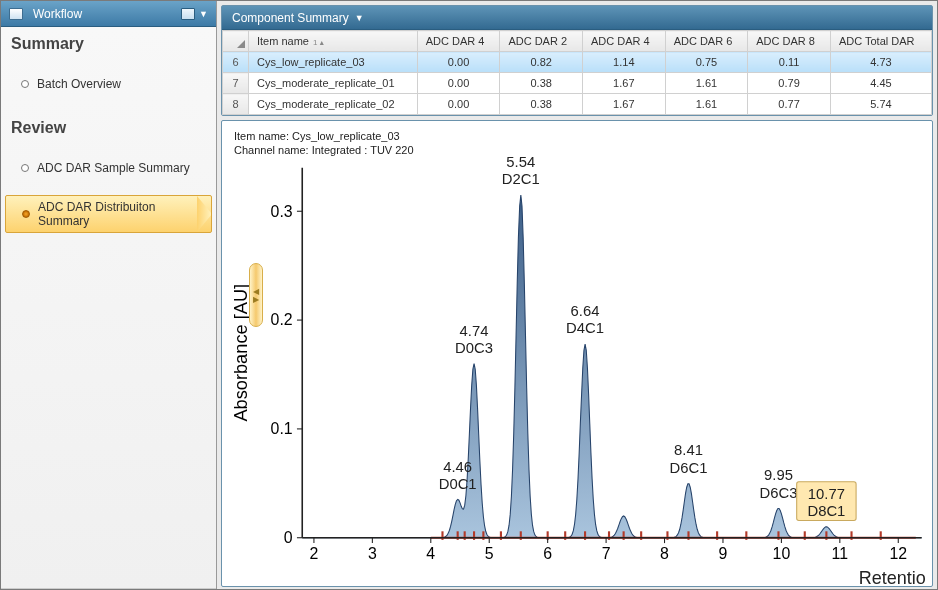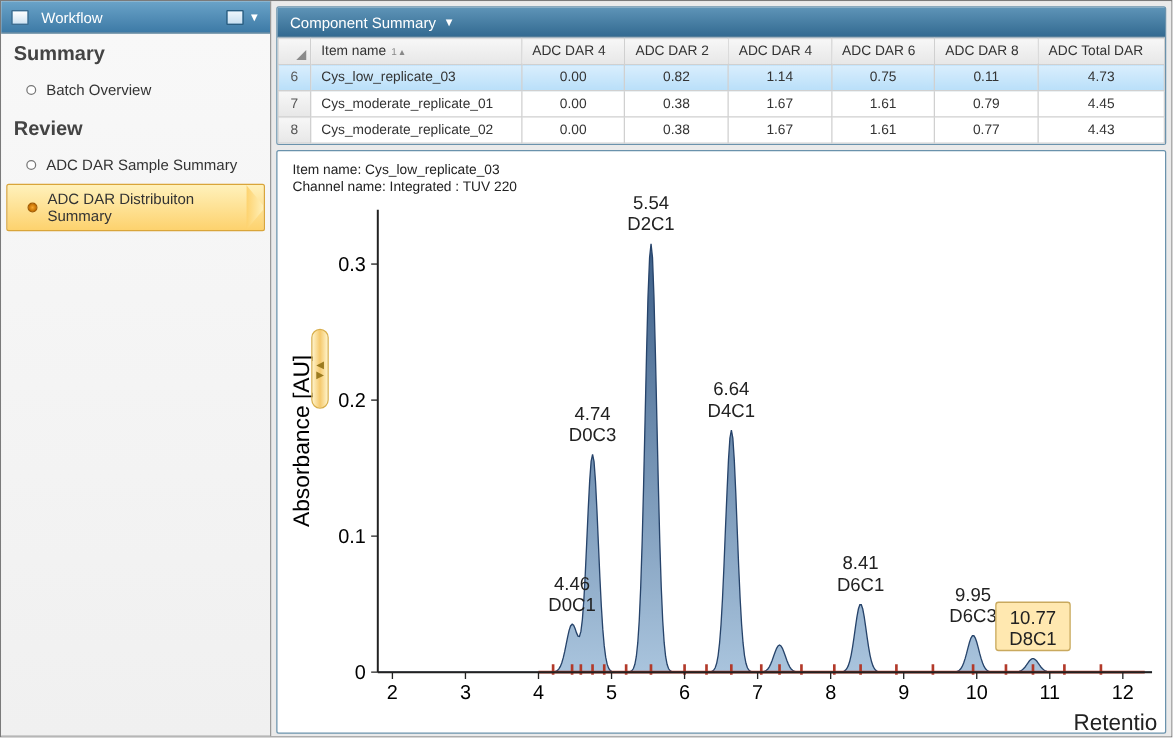--- a/index.html
+++ b/index.html
@@ -7,21 +7,21 @@
 .app { display:flex; width:938px; height:590px; border:1px solid #7a7a7a; background:#f5f5f5; }
 
 .sidebar { width:216px; background:#f2f2f2; border-right:1px solid #999; display:flex; flex-direction:column; position:relative; }
 .side-top { height:26px; background:linear-gradient(#6aa3c8,#3d7aa6); color:#fff; display:flex; align-items:center; padding:0 8px; font-size:12px; justify-content:space-between; border-bottom:1px solid #2a5d80; }
 .side-top .ticon { width:14px; height:12px; background:linear-gradient(#fff,#cfe3f2); border:1px solid #3d6d90; border-radius:1px; margin-right:6px; display:inline-block; }
 .side-top .title-wrap { display:flex; align-items:center; gap:4px; }
 .side-top .drop { display:flex; align-items:center; gap:4px; }
 .side-top .drop-box { width:14px; height:12px; background:linear-gradient(#eef6fc,#c8dff0); border:1px solid #2a5d80; border-radius:1px; }
 .side-top .chev { color:#fff; font-size:9px; }
 .section-h { font-size:16px; font-weight:bold; color:#444; padding:8px 10px 4px 10px; }
-.nav-item { display:flex; align-items:center; padding:4px 10px 4px 16px; font-size:12px; color:#333; cursor:pointer; border-radius:2px; margin:4px 4px; }
+.nav-item { display:flex; align-items:center; padding:4px 10px 4px 16px; font-size:12px; color:#333; cursor:pointer; border-radius:2px; margin:16px 4px; }
 .nav-item .dot { width:8px; height:8px; border:1px solid #777; border-radius:50%; margin-right:8px; background:#fff; flex:0 0 8px; }
 .nav-item.selected { background:linear-gradient(#fff1bb,#fdd26e); border:1px solid #d9a53a; position:relative; padding-right:18px; }
 .nav-item.selected .dot { background:radial-gradient(circle,#f7a62b 0%, #c46f00 70%); border-color:#a15900; }
 .nav-item.selected::after { content:""; position:absolute; right:-1px; top:0; bottom:0; width:14px; background:linear-gradient(90deg,#fdd26e, #fff1bb); clip-path:polygon(0 0, 100% 50%, 0 100%); border-right:1px solid #d9a53a; }
 .side-body { flex:1; overflow:auto; background:linear-gradient(#f8f8f8,#f0f0f0); border-bottom:1px solid #ccc; }
 
 .splitter { position:absolute; top:50%; left:249px; width:14px; height:64px; margin-top:-32px; background:linear-gradient(90deg,#fff3c8,#f5c96d,#fff3c8); border:1px solid #d8ae4a; border-radius:7px; z-index:10; display:flex; flex-direction:column; align-items:center; justify-content:center; gap:1px; cursor:ew-resize;}
 .splitter span { color:#9b7b20; font-size:8px; line-height:7px; }
 
 .main { flex:1; display:flex; flex-direction:column; background:#eaeaea; }
@@ -131,21 +131,21 @@
                 <td class="num">4.45</td>
               </tr>
               <tr>
                 <td class="rh">8</td>
                 <td>Cys_moderate_replicate_02</td>
                 <td class="num">0.00</td>
                 <td class="num">0.38</td>
                 <td class="num">1.67</td>
                 <td class="num">1.61</td>
                 <td class="num">0.77</td>
-                <td class="num">4.43</td>
+                <td class="num">5.74</td>
               </tr>
             </tbody>
           </table>
       </div>
     </div>
 
     <div class="panel grow">
       <div class="chrom-body">
         <div class="chrom-meta">
           <span>Item name:</span>

